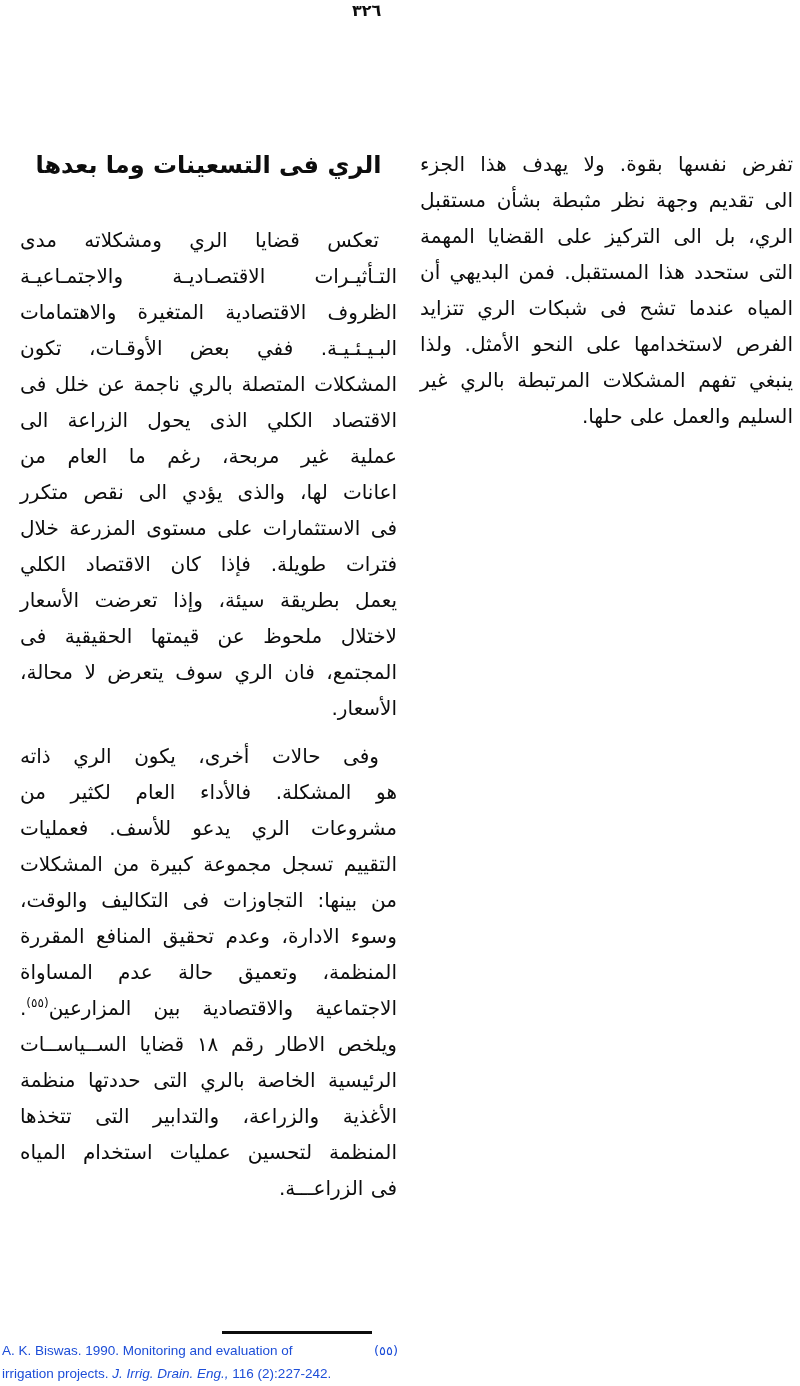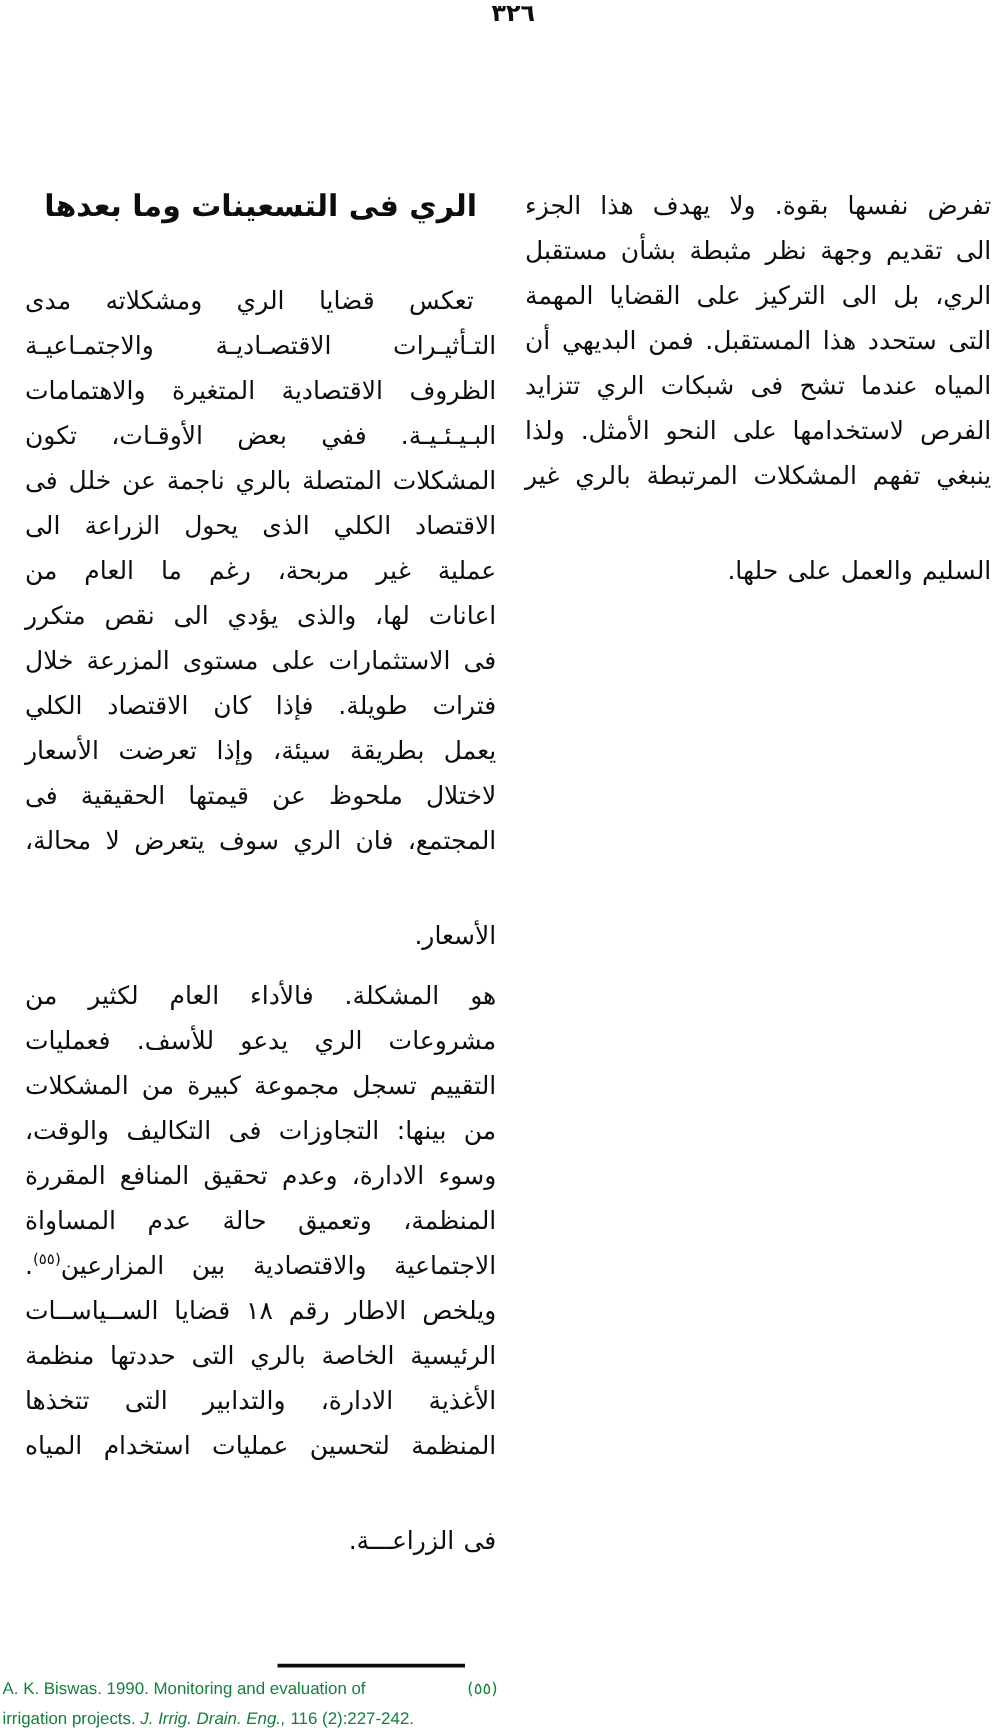--- a/index.html
+++ b/index.html
@@ -8,37 +8,37 @@
     background:#ffffff;
     color:#0d0d0d;
     font-family:"DejaVu Sans", sans-serif;
     position:relative;
     overflow:hidden;
   }
   .page { position:absolute; inset:0; background:#fff; }
 
   .page-number {
     position:absolute; top:0; left:352px; width:76px;
-    text-align:right; font-size:19px; font-weight:bold; line-height:22px;
+    text-align:left; font-size:16px; font-weight:bold; line-height:22px;
   }
 
   .col { position:absolute; direction:rtl; }
   .right-col { top:146px; left:420px; width:373px; }
   .left-col  { top:146px; left:20px;  width:377px; }
 
   .ar-line {
     font-size:20px;
     line-height:36px;
     height:36px;
     text-align:justify;
     text-align-last:justify;
     word-spacing:1px;
   }
   .ar-line.first { padding-right:18px; }
-  .ar-line.last  { text-align-last:right;margin-top:40px; }
+  .ar-line.last  { text-align-last:right; }
 
   .heading {
     direction:rtl;
     font-size:24px;
     font-weight:bold;
     text-align:center;
     line-height:38px;
     margin-bottom:38px;
     letter-spacing:0;
   }
@@ -48,21 +48,21 @@
   .fn-sup {
     font-size:12px;
     vertical-align:super;
     line-height:0;
   }
 
   .footnote {
     position:absolute; left:2px; top:1331px; width:396px;
     font-family:"Liberation Sans", sans-serif;
     font-size:13.5px;
-    color:#15803d;
+    color:#1d4ed8;
   }
   .fn-rule {
     margin-left:220px; width:150px; height:3px;
     background:#0d0d0d; margin-bottom:5px;
   }
   .fn-line1 {
     display:flex; justify-content:space-between; align-items:baseline;
     line-height:23px;
   }
   .fn-marker { font-size:13px; font-family:"DejaVu Sans", sans-serif; }
@@ -101,32 +101,33 @@
       <div class="ar-line">اعانات لها، والذى يؤدي الى نقص متكرر</div>
       <div class="ar-line">فى الاستثمارات على مستوى المزرعة خلال</div>
       <div class="ar-line">فترات طويلة. فإذا كان الاقتصاد الكلي</div>
       <div class="ar-line">يعمل بطريقة سيئة، وإذا تعرضت الأسعار</div>
       <div class="ar-line">لاختلال ملحوظ عن قيمتها الحقيقية فى</div>
       <div class="ar-line">المجتمع، فان الري سوف يتعرض لا محالة،</div>
       <div class="ar-line last">الأسعار.</div>
     </div>
 
     <div class="para para2">
+      <div class="ar-line first">وفى حالات أخرى، يكون الري ذاته</div>
       <div class="ar-line">هو المشكلة. فالأداء العام لكثير من</div>
       <div class="ar-line">مشروعات الري يدعو للأسف. فعمليات</div>
       <div class="ar-line">التقييم تسجل مجموعة كبيرة من المشكلات</div>
       <div class="ar-line">من بينها: التجاوزات فى التكاليف والوقت،</div>
       <div class="ar-line">وسوء الادارة، وعدم تحقيق المنافع المقررة</div>
       <div class="ar-line">المنظمة، وتعميق حالة عدم المساواة</div>
       <div class="ar-line">
         <span>الاجتماعية والاقتصادية بين المزارعين</span><span class="fn-sup">(٥٥)</span><span>.</span>
       </div>
       <div class="ar-line">ويلخص الاطار رقم ١٨ قضايا الســياســات</div>
       <div class="ar-line">الرئيسية الخاصة بالري التى حددتها منظمة</div>
-      <div class="ar-line">الأغذية الادارة، والتدابير التى تتخذها</div>
+      <div class="ar-line">الأغذية والزراعة، والتدابير التى تتخذها</div>
       <div class="ar-line">المنظمة لتحسين عمليات استخدام المياه</div>
       <div class="ar-line last">فى الزراعـــة.</div>
     </div>
   </div>
 
   <div class="footnote">
     <div class="fn-rule"></div>
     <div class="fn-line1">
       <span>A. K. Biswas. 1990. Monitoring and evaluation of</span>
       <span class="fn-marker">(٥٥)</span>

